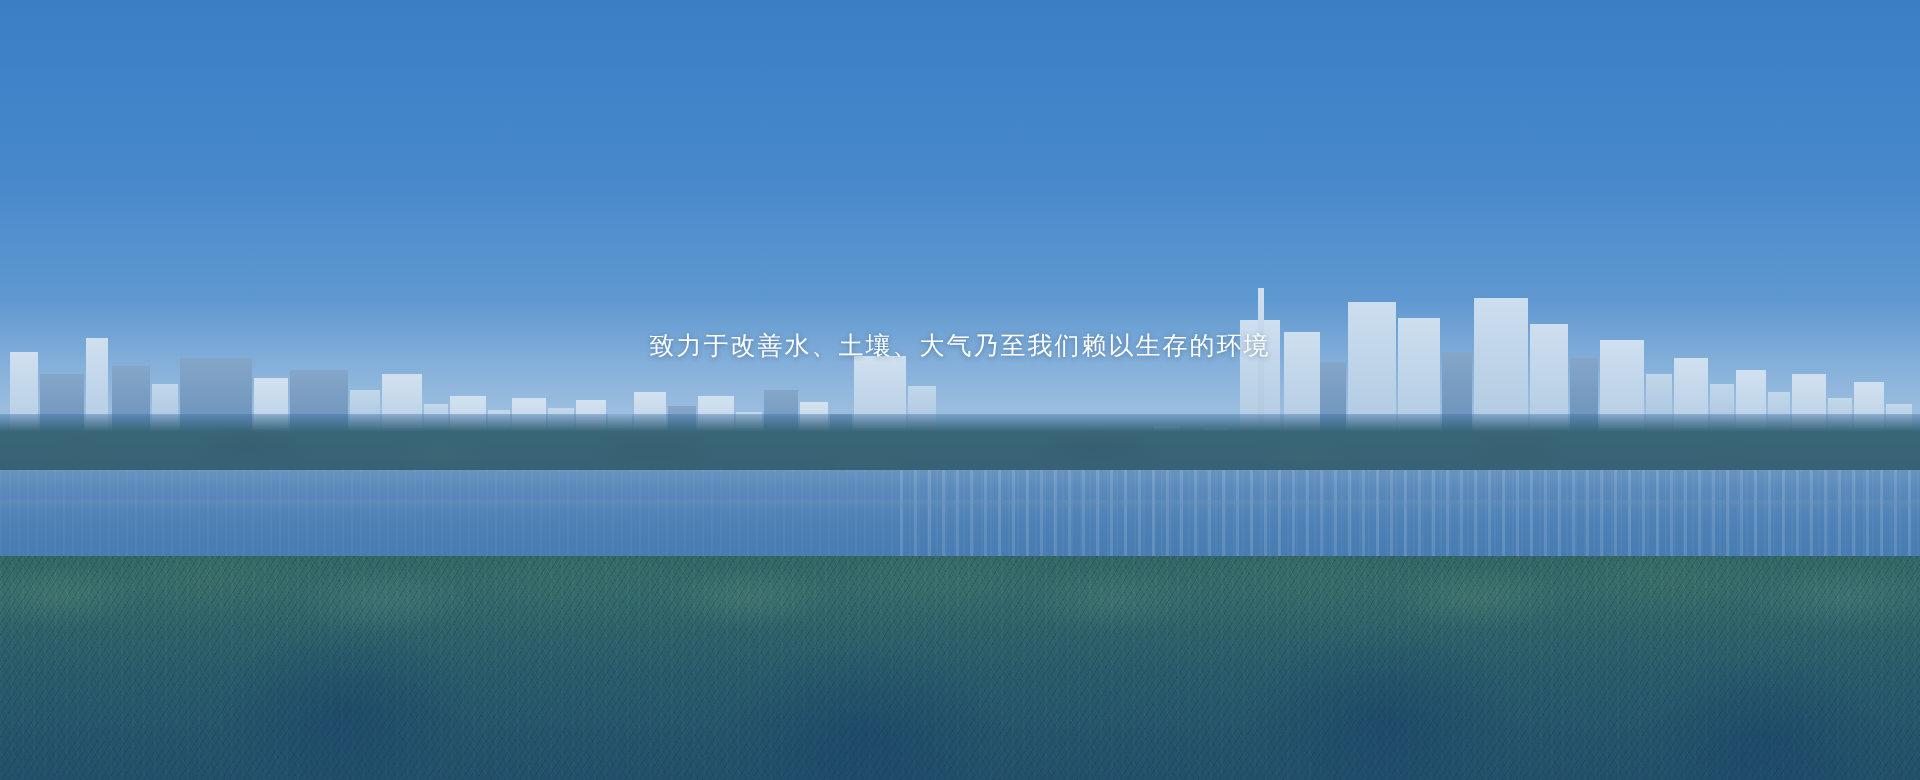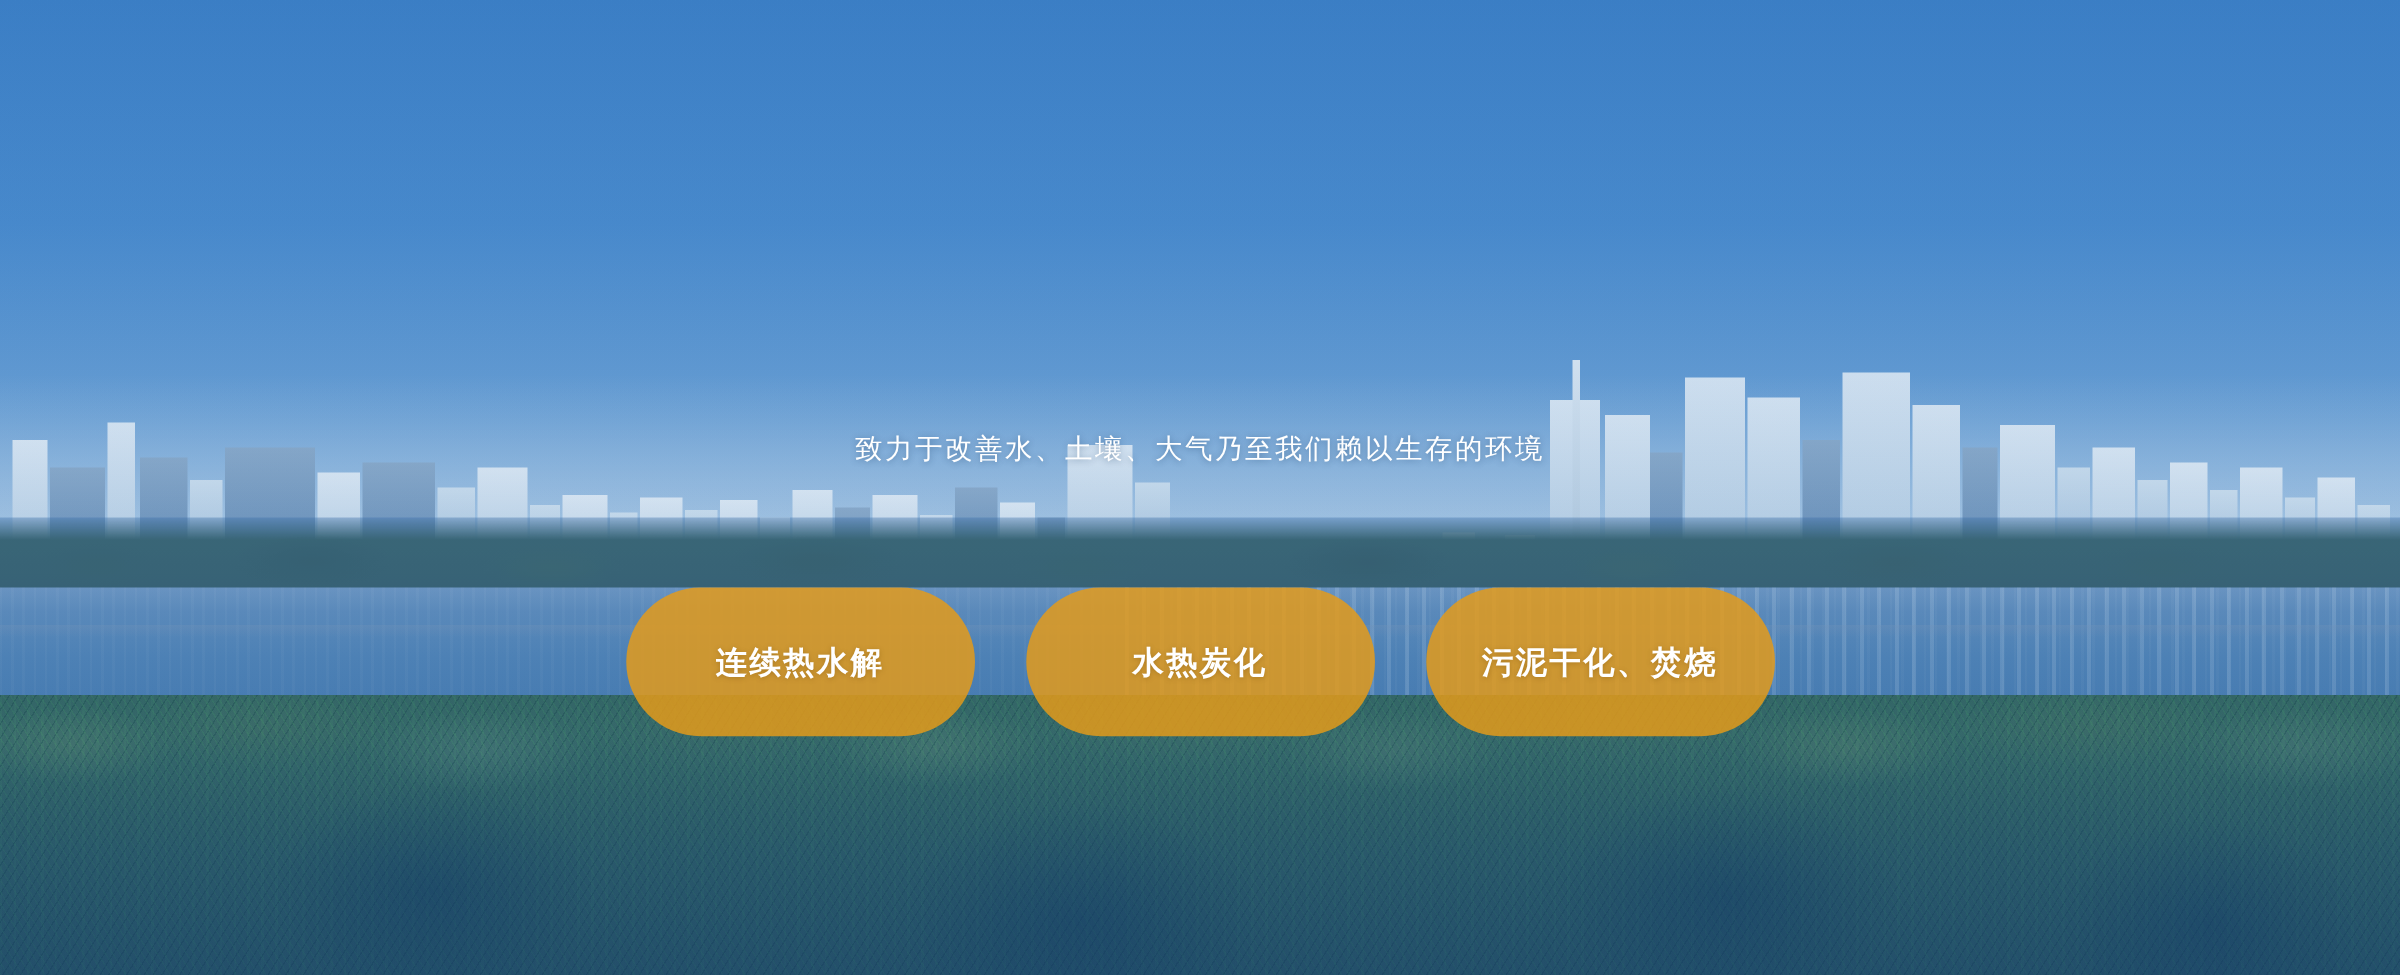--- a/index.html
+++ b/index.html
@@ -144,24 +144,24 @@
     text-align:center;
     color:#ffffff;
     font-size:46px;
     font-weight:700;
     letter-spacing:6px;
     line-height:1.18;
     text-shadow:0 1px 5px rgba(20,55,95,.38);
     white-space:pre;
   }
   .subline {
-    position:absolute; left:0; top:345px; width:1920px;
+    position:absolute; left:0; top:329px; width:1920px;
     text-align:center;
     color:#ffffff;
-    font-size:22px;
+    font-size:25px;
     font-weight:400;
     letter-spacing:2px;
     line-height:1.3;
     text-shadow:0 1px 5px rgba(20,55,95,.42);
   }
 
   .pills {
     position:absolute; left:0; top:470px; width:1920px;
     display:flex;
     justify-content:center;
@@ -267,29 +267,14 @@
   <div class="veg-shadow"></div>
   <div class="veg-tint"></div>
 
   <div class="grade"></div>
 
   <div class="content">
 
 
     <div class="subline">致力于改善水、土壤、大气乃至我们赖以生存的环境</div>
 
-    <div class="pills">
-
-      <div class="pill">
-        <span class="pill-label">连续热水解</span>
-      </div>
-
-      <div class="pill">
-        <span class="pill-label">水热炭化</span>
-      </div>
-
-      <div class="pill">
-        <span class="pill-label">污泥干化、焚烧</span>
-      </div>
-
-    </div>
   </div>
 </div>
 
 </body></html>

